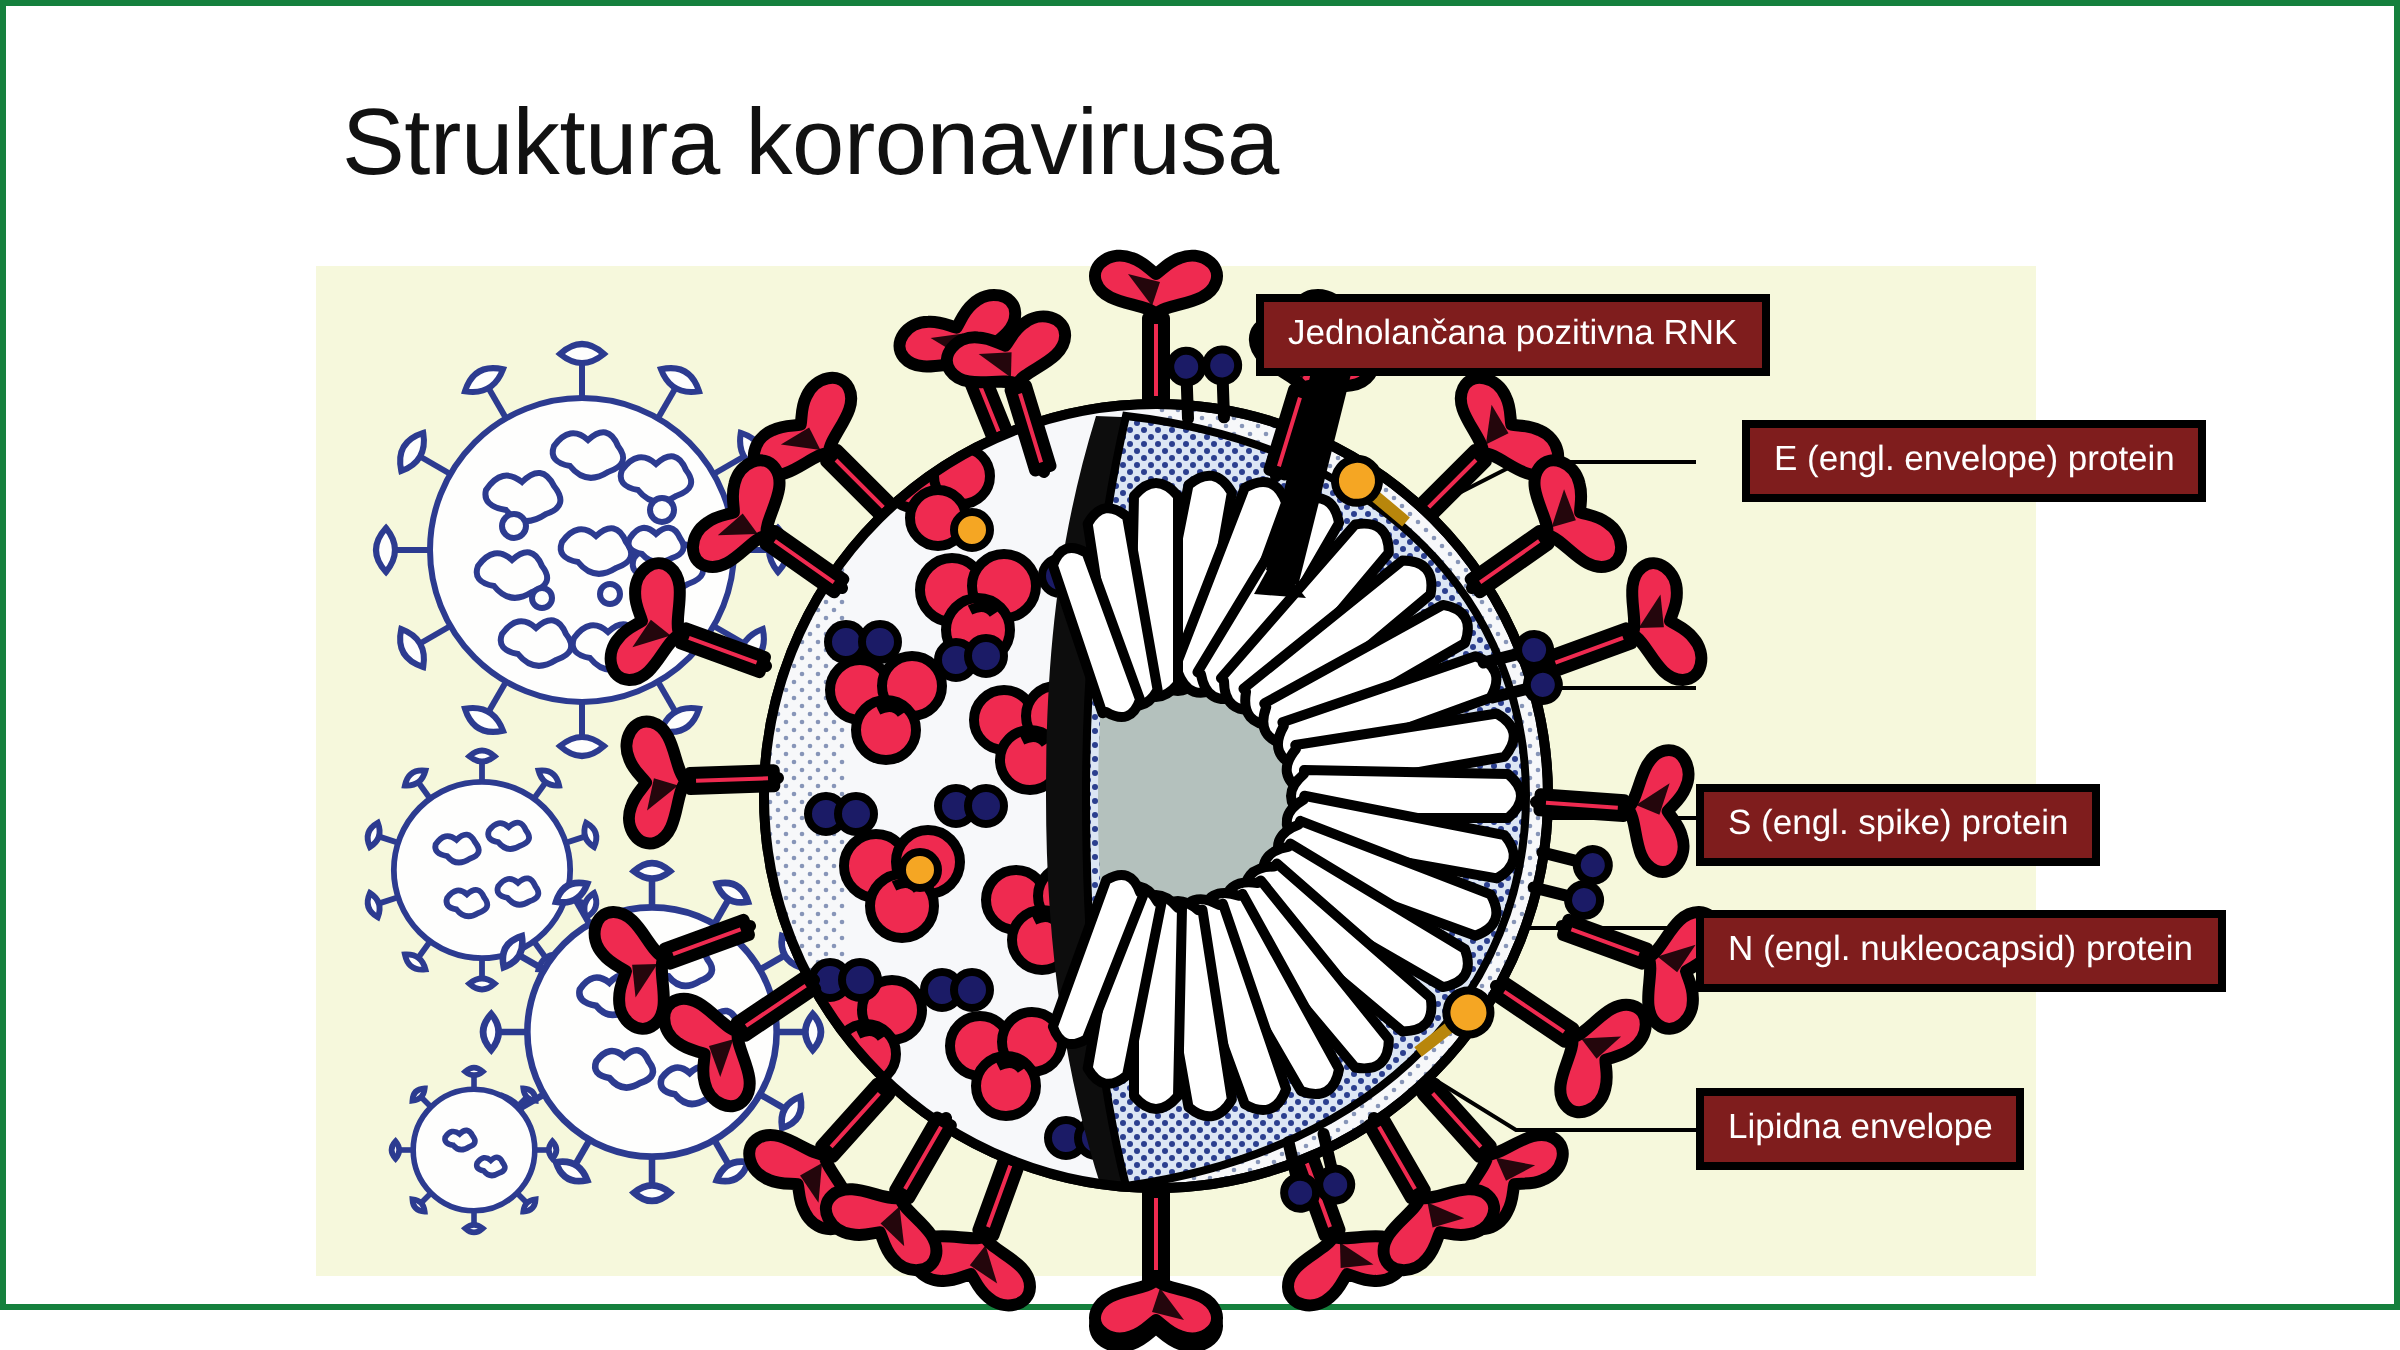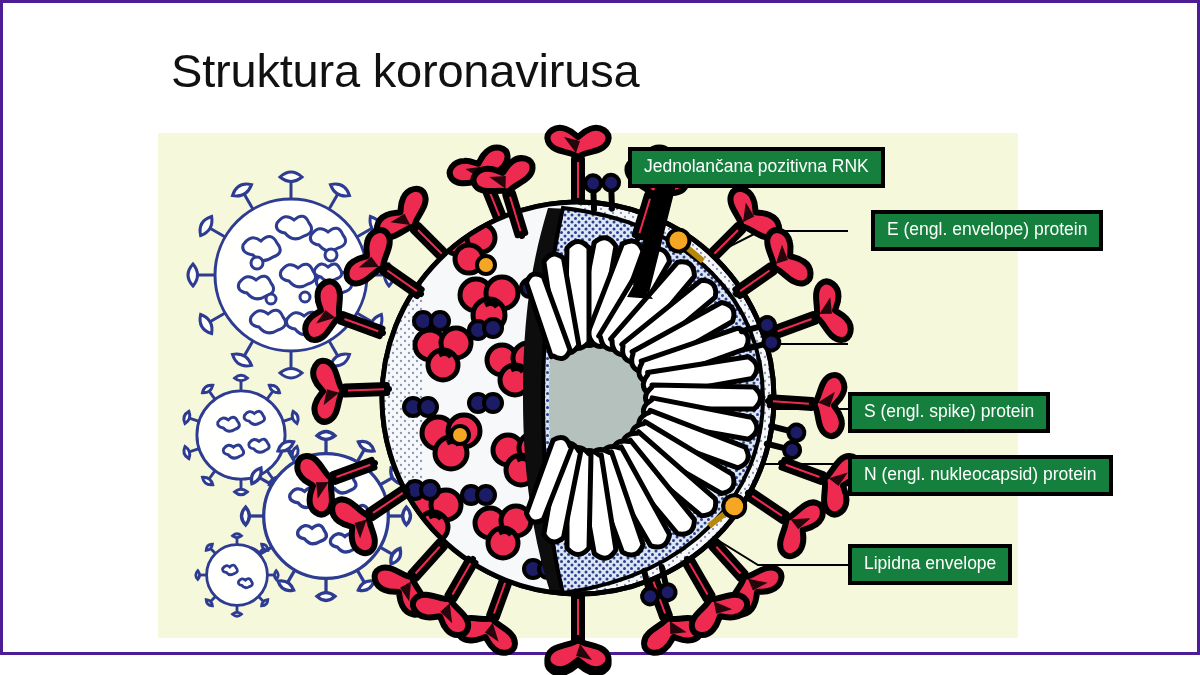--- a/index.html
+++ b/index.html
@@ -12,21 +12,21 @@
     height: 675px;
     font-family: "Liberation Sans", sans-serif;
     overflow: hidden;
   }
   #slide {
     position: relative;
     width: 1200px;
     height: 655px;
     background: #ffffff;
     box-sizing: border-box;
-    border: 3px solid #4c1d95;
+    border: 3px solid #15803d;
   }
   #slide-title {
     position: absolute;
     left: 168px;
     top: 40px;
     font-size: 47px;
     font-weight: 400;
     color: #111111;
     letter-spacing: -0.2px;
     white-space: nowrap;
@@ -43,21 +43,21 @@
   #figure-svg {
     position: absolute;
     left: 0;
     top: 0;
     width: 1200px;
     height: 675px;
     pointer-events: none;
   }
   .callout {
     position: absolute;
-    background: #15803d;
+    background: #7f1d1d;
     border: 4px solid #000000;
     color: #ffffff;
     font-size: 17.5px;
     font-family: "Liberation Sans", sans-serif;
     line-height: 1;
     padding: 7px 12px 8px 12px;
     white-space: nowrap;
     box-sizing: border-box;
   }
 </style>

